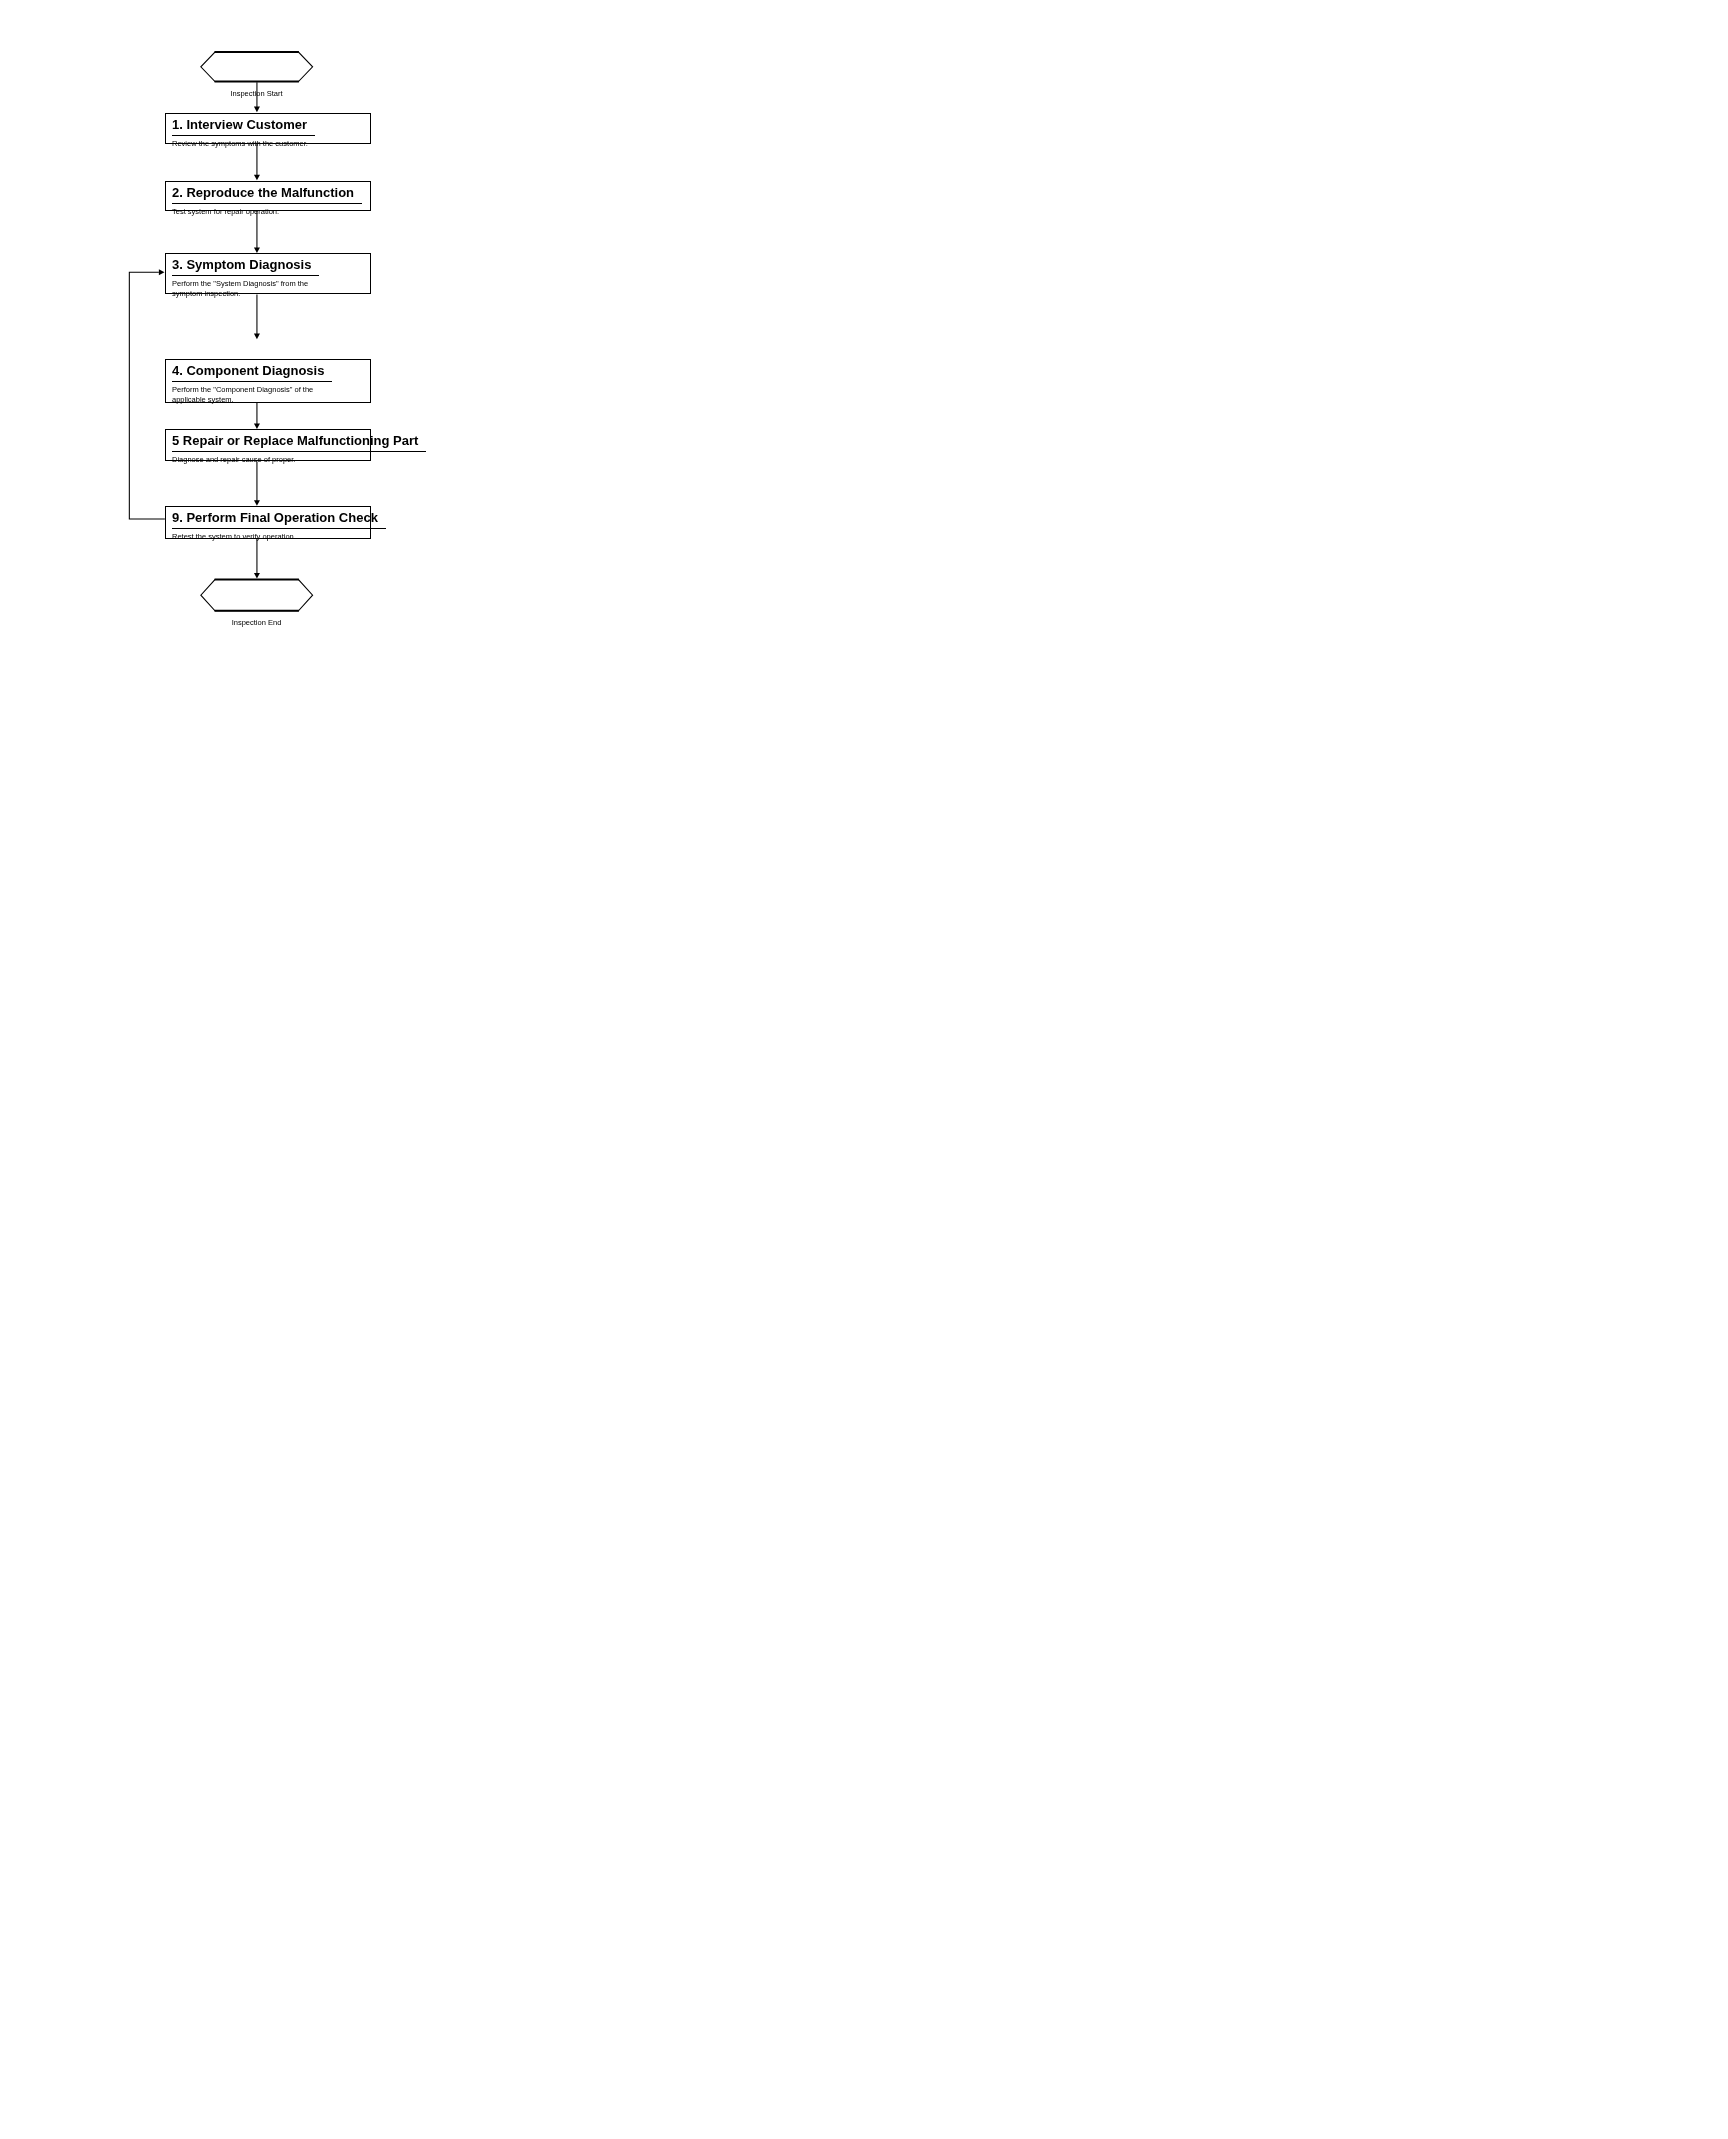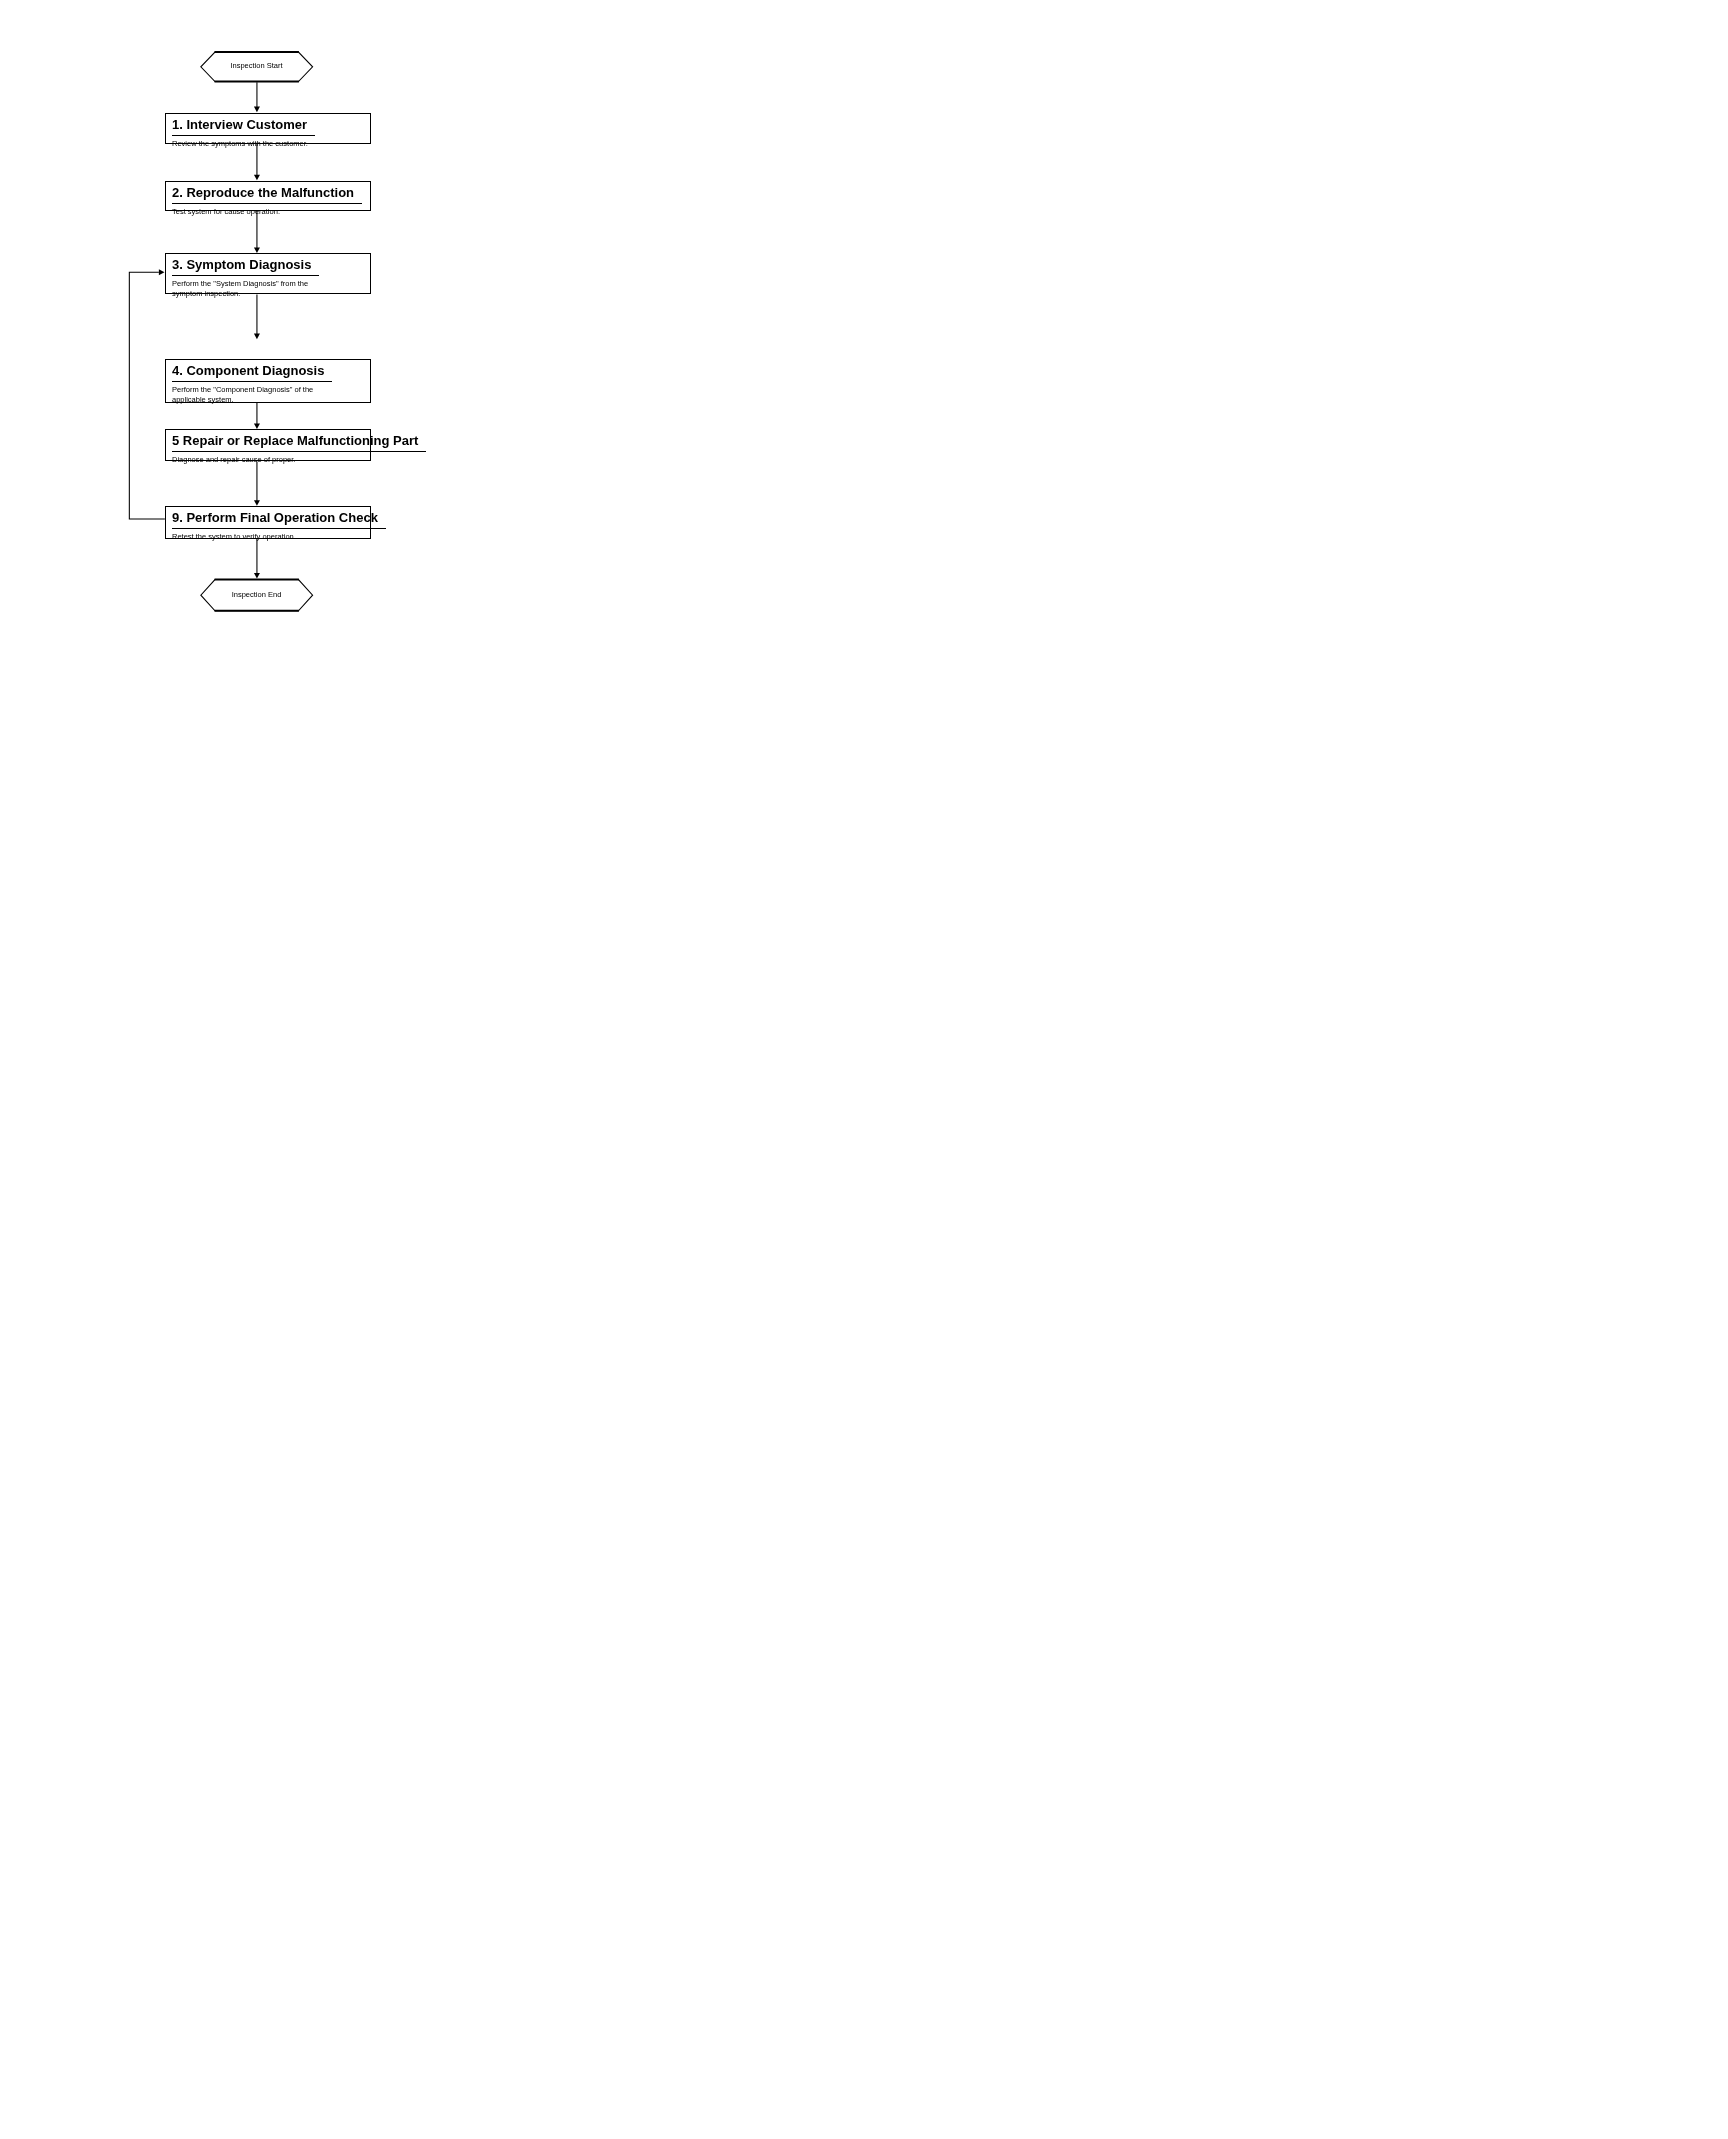--- a/index.html
+++ b/index.html
@@ -53,20 +53,21 @@
     position: absolute;
     left: 200px;
     width: 113px;
     height: 31px;
     display: flex;
     align-items: center;
     justify-content: center;
     font-size: 7.5px;
     padding-bottom: 1.7px;
     box-sizing: border-box;
+    margin-top: 28px;
   }
   .box1 { top: 113px; height: 31px; }
   .box2 { top: 181px; height: 30px; }
   .box3 { top: 253px; height: 41px; }
   .box4 { top: 359px; height: 44px; }
   .box5 { top: 429px; height: 32px; }
   .box6 { top: 506px; height: 33px; }
   .term-start { top: 51px; }
   .term-end { top: 579px; height: 33px; }
 </style>
@@ -134,21 +135,21 @@
     <span>Inspection Start</span>
   </div>
 
   <div class="step-box box1">
     <span class="step-title">1. Interview Customer</span>
     <p class="step-body">Review the symptoms with the customer.</p>
   </div>
 
   <div class="step-box box2">
     <span class="step-title">2. Reproduce the Malfunction</span>
-    <p class="step-body">Test system for cause operation.</p>
+    <p class="step-body">Test system for repair operation.</p>
   </div>
 
   <div class="step-box box3">
     <span class="step-title">3. Symptom Diagnosis</span>
     <p class="step-body">Perform the "System Diagnosis" from the
 symptom inspection.</p>
   </div>
 
   <div class="step-box box4">
     <span class="step-title">4. Component Diagnosis</span>

